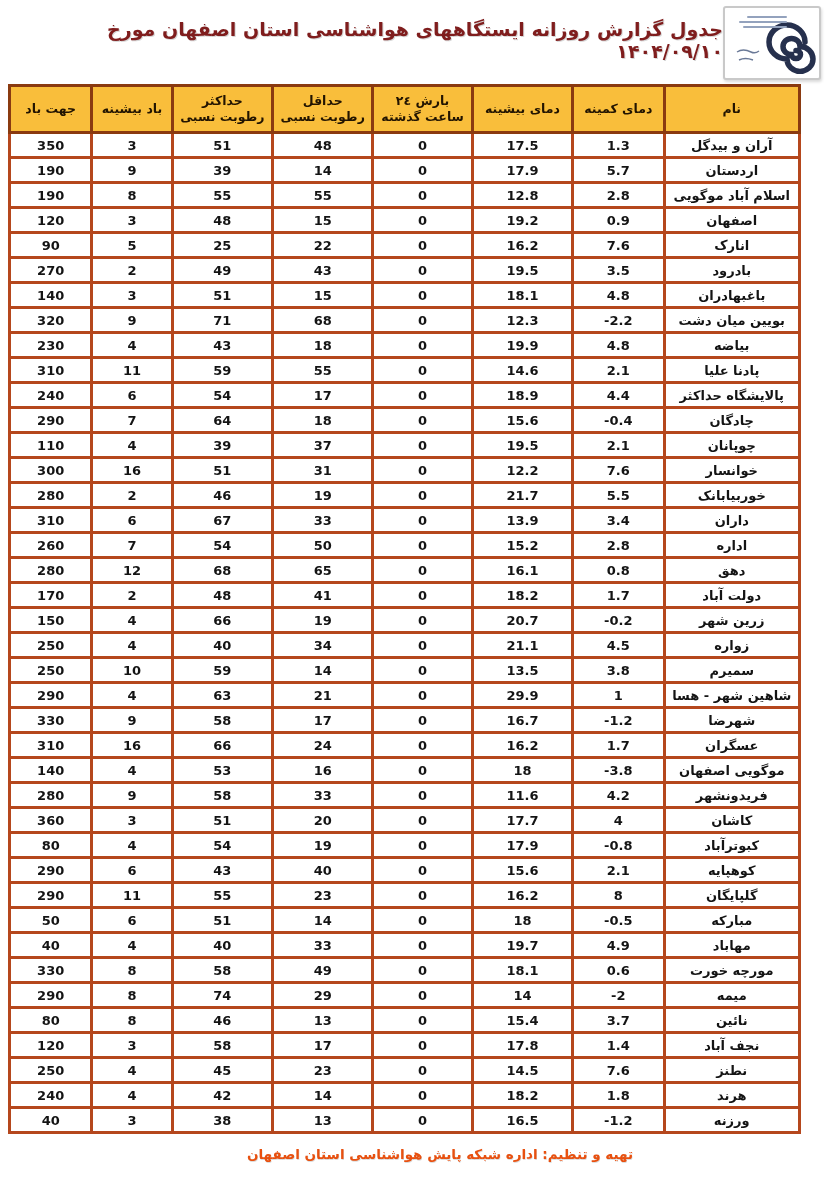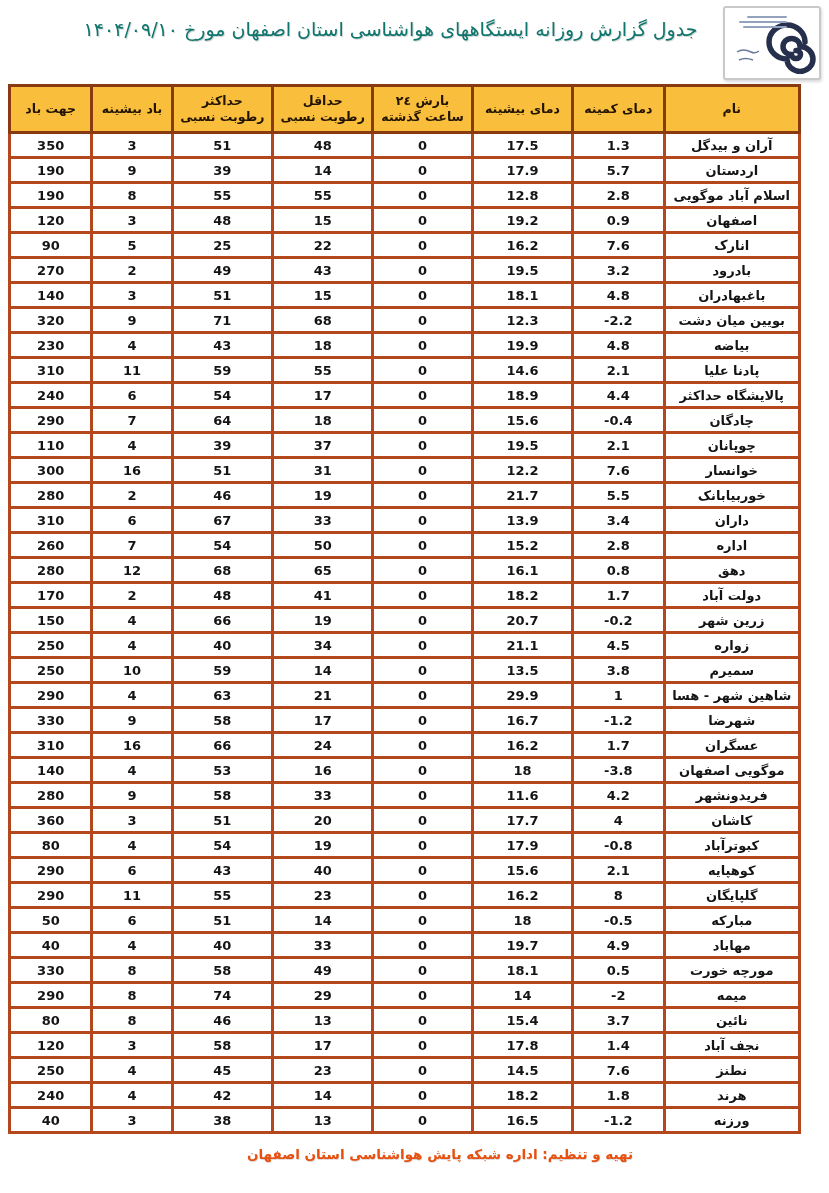--- a/index.html
+++ b/index.html
@@ -28,23 +28,23 @@
     position:relative;
   }
   .title-wrap{
     flex:1 1 auto;
     text-align:center;
     padding-top:12px;
     padding-left:50px;
   }
   .page-title{
     display:inline-block;
-    color:#0f766e;
+    color:#7f1d1d;
     font-size:19px;
-    font-weight:normal;
+    font-weight:bold;
     text-shadow:1px 1px 0 rgba(140,140,140,0.35);
     letter-spacing:0;
     text-align:right;
   }
   
   table.report{
     border-collapse:collapse;
     table-layout:fixed;
     margin:4px 28px 0 6px;
     width:793px;
@@ -189,21 +189,21 @@
         <td class="num">7.6</td>
         <td class="num">16.2</td>
         <td class="num">0</td>
         <td class="num">22</td>
         <td class="num">25</td>
         <td class="num">5</td>
         <td class="num">90</td>
       </tr>
       <tr>
         <td>بادرود</td>
-        <td class="num">3.2</td>
+        <td class="num">3.5</td>
         <td class="num">19.5</td>
         <td class="num">0</td>
         <td class="num">43</td>
         <td class="num">49</td>
         <td class="num">2</td>
         <td class="num">270</td>
       </tr>
       <tr>
         <td>باغبهادران</td>
         <td class="num">4.8</td>
@@ -469,21 +469,21 @@
         <td class="num">4.9</td>
         <td class="num">19.7</td>
         <td class="num">0</td>
         <td class="num">33</td>
         <td class="num">40</td>
         <td class="num">4</td>
         <td class="num">40</td>
       </tr>
       <tr>
         <td>مورچه خورت</td>
-        <td class="num">0.5</td>
+        <td class="num">0.6</td>
         <td class="num">18.1</td>
         <td class="num">0</td>
         <td class="num">49</td>
         <td class="num">58</td>
         <td class="num">8</td>
         <td class="num">330</td>
       </tr>
       <tr>
         <td>میمه</td>
         <td class="num">-2</td>

